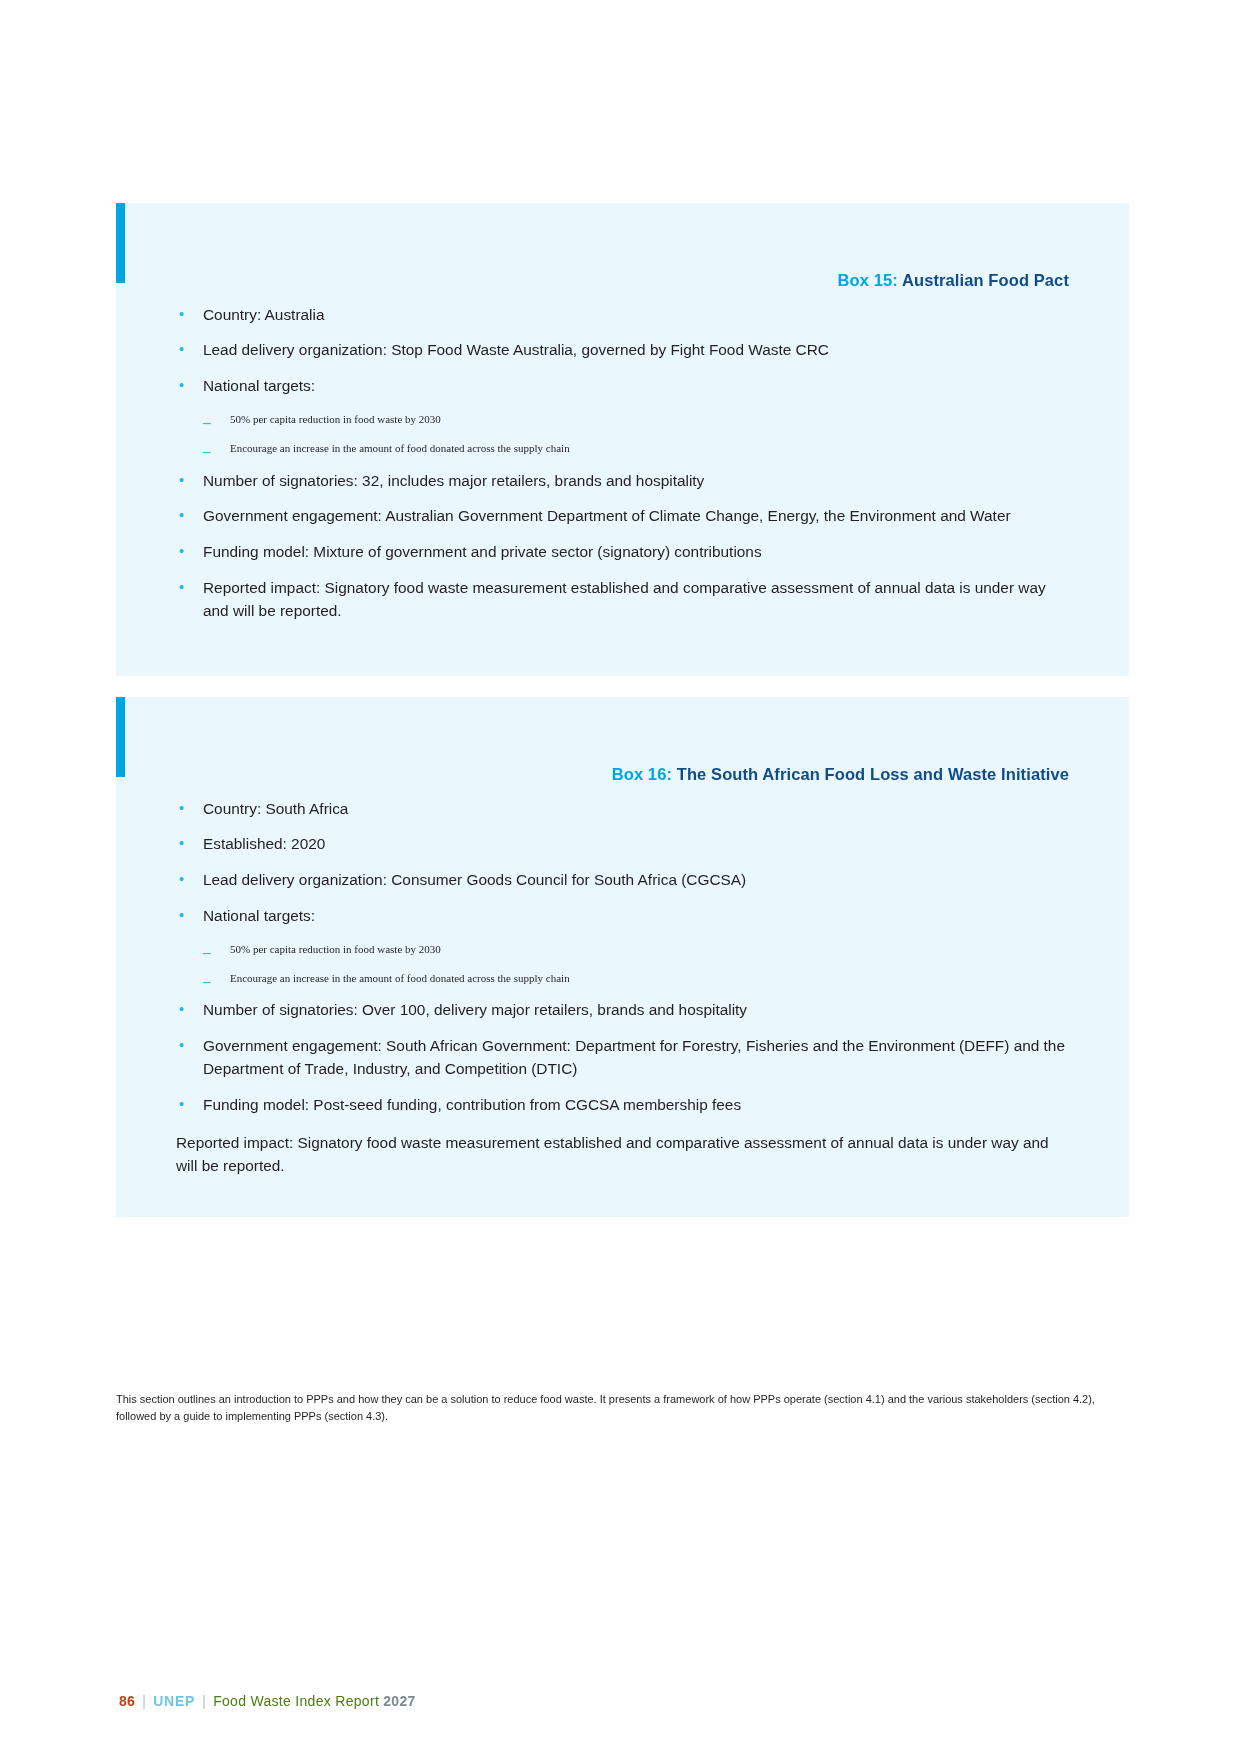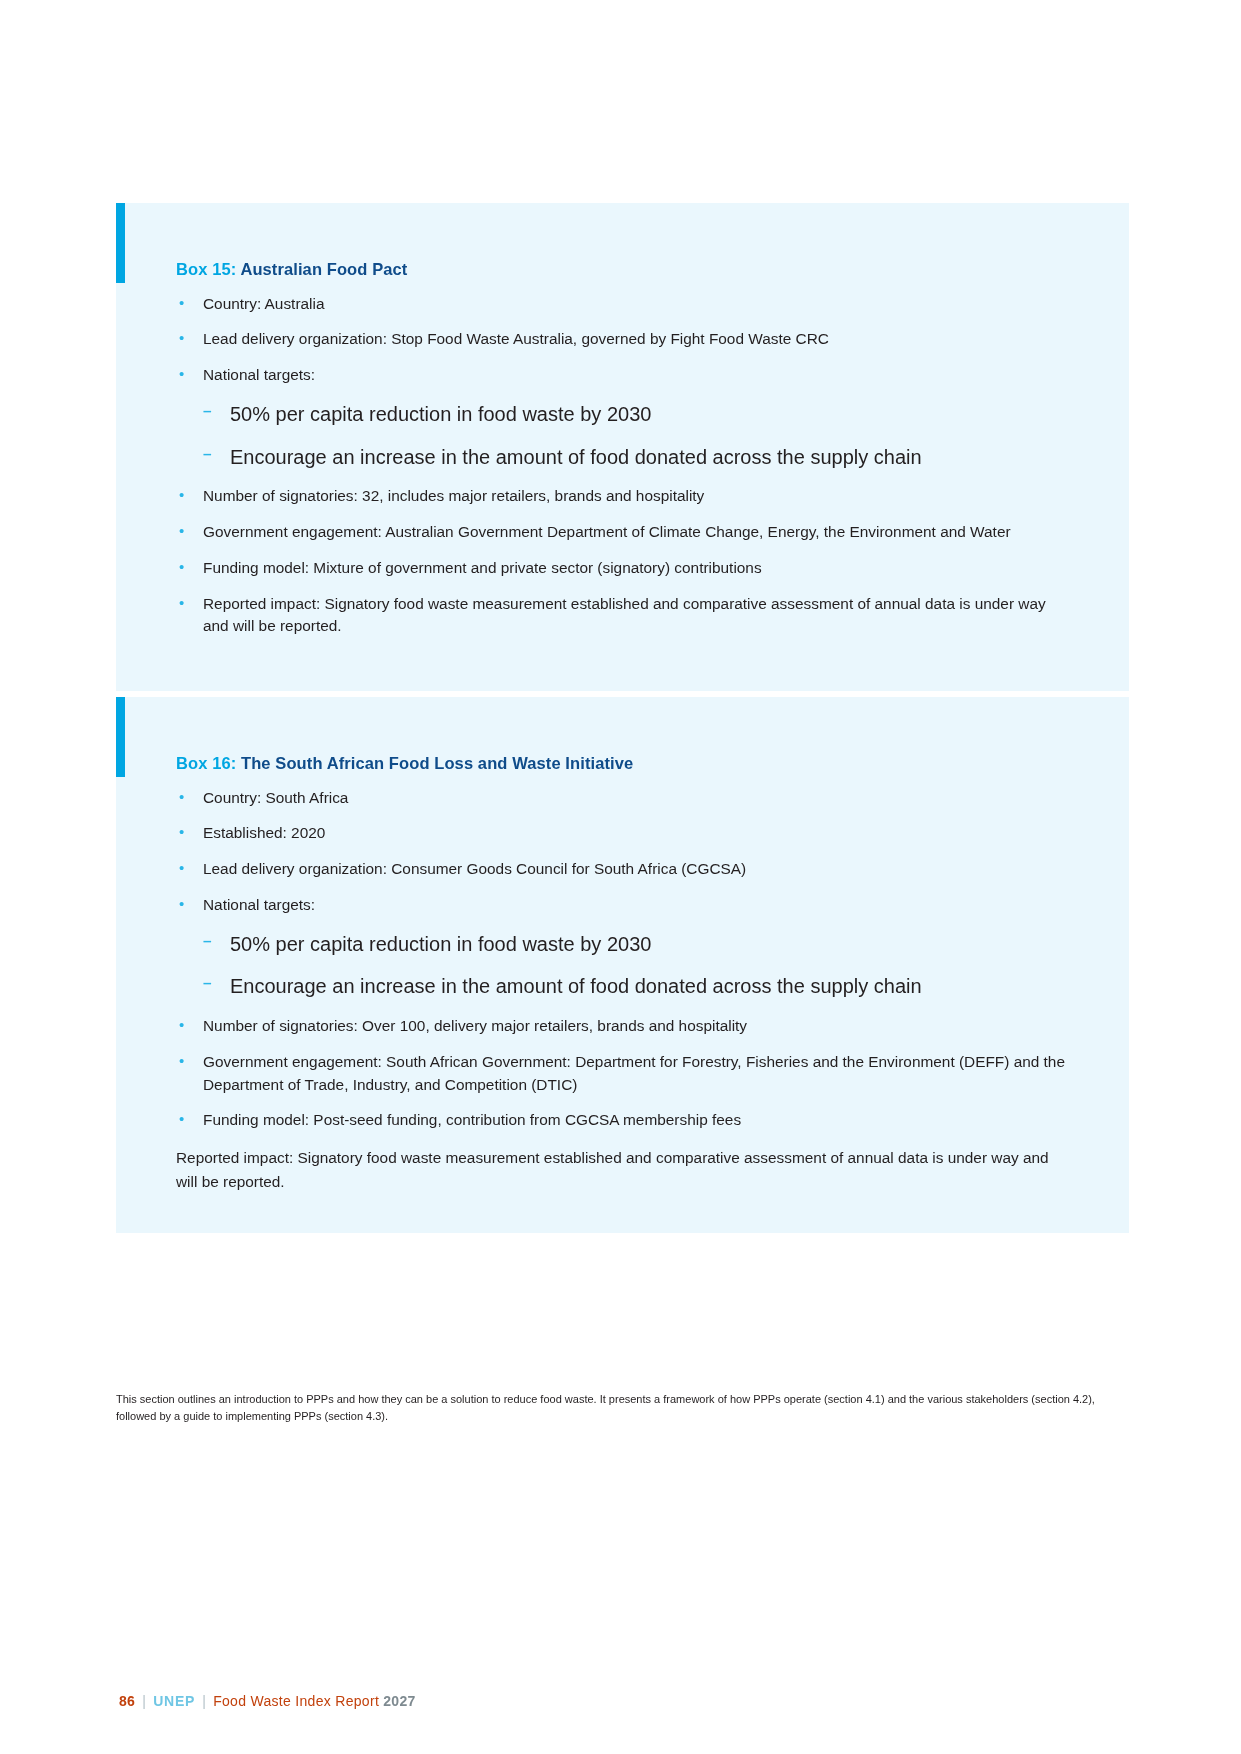--- a/index.html
+++ b/index.html
@@ -39,22 +39,23 @@
     background: #00a6e2;
   }
   .box-inner {
     padding: 52px 60px 40px 60px;
   }
 
   .box-title {
     font-size: 16.5px;
     font-weight: bold;
     line-height: 1.25;
-    margin: 4px 0 13px 0;
+    margin: 15px 0 13px 0;
     letter-spacing: 0.1px;
+    text-align: right;
   }
   .box-title .num {
     color: #00a6e2;
   }
   .box-title .name {
     color: #0f4c8a;
   }
 
   ul.blist {
     list-style: none;
@@ -80,22 +81,23 @@
   }
   ul.sublist {
     list-style: none;
     margin: 13px 0 0 0;
     padding: 0;
   }
   ul.sublist > li.dash {
     position: relative;
     padding-left: 27px;
     margin-bottom: 13px;
-    font-size: 20px;
-    line-height: 1.48;
+    font-size: 11px;
+    line-height: 1.48;
+    font-family: Liberation Serif, serif;
   }
   ul.sublist > li.dash::before {
     content: "\2013";
     position: absolute;
     left: 0px;
     top: 0;
     color: #29b6e8;
     font-weight: bold;
     font-size: 15.4px;
     line-height: 1.48;
@@ -125,21 +127,21 @@
     position: absolute;
     left: 119px;
     top: 1693px;
     font-size: 14px;
     letter-spacing: 0.3px;
     white-space: nowrap;
   }
   .footer .pg { color: #c2410c; font-weight: bold; }
   .footer .sep { color: #b6c3c9; padding: 0 7px; }
   .footer .org { color: #6fc6e4; font-weight: bold; letter-spacing: 0.8px; }
-  .footer .rep { color: #c2410c; }
+  .footer .rep { color: #4d7c0f; }
   .footer .yr { color: #7e8a90; font-weight: bold; }
 </style>
 </head>
 <body>
 
 <div class="page">
 
   <section class="box" id="box15" style="top:203px; min-height:446px;">
     <div class="box-accent"></div>
     <div class="box-inner">

